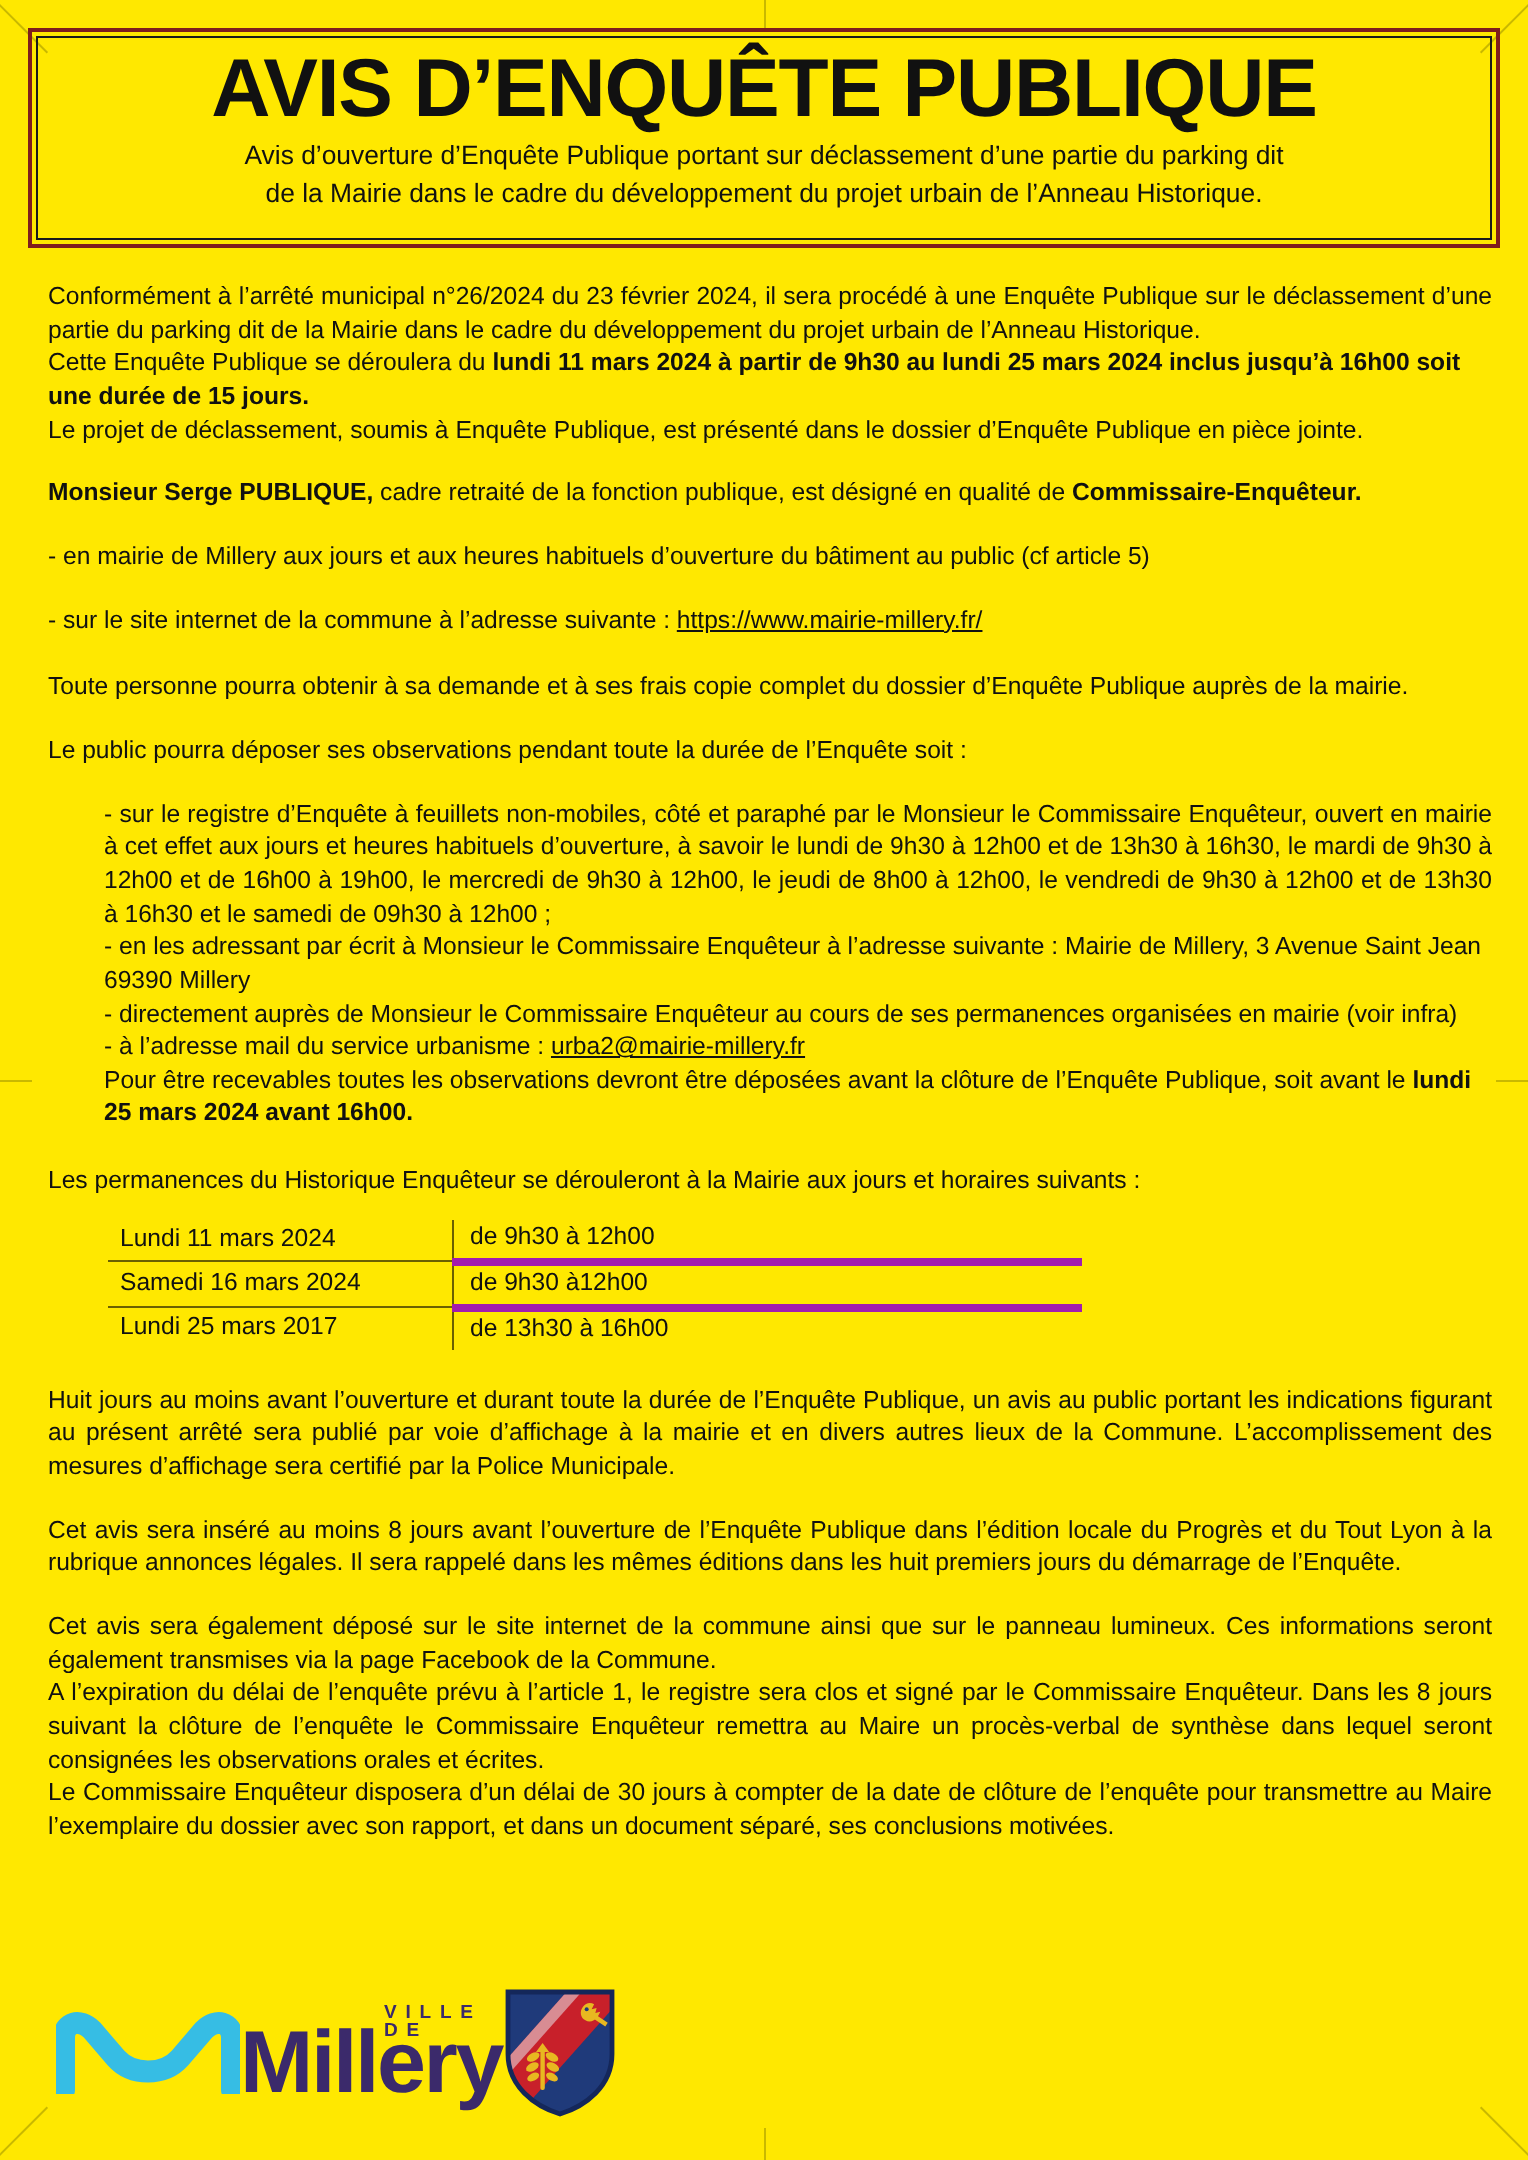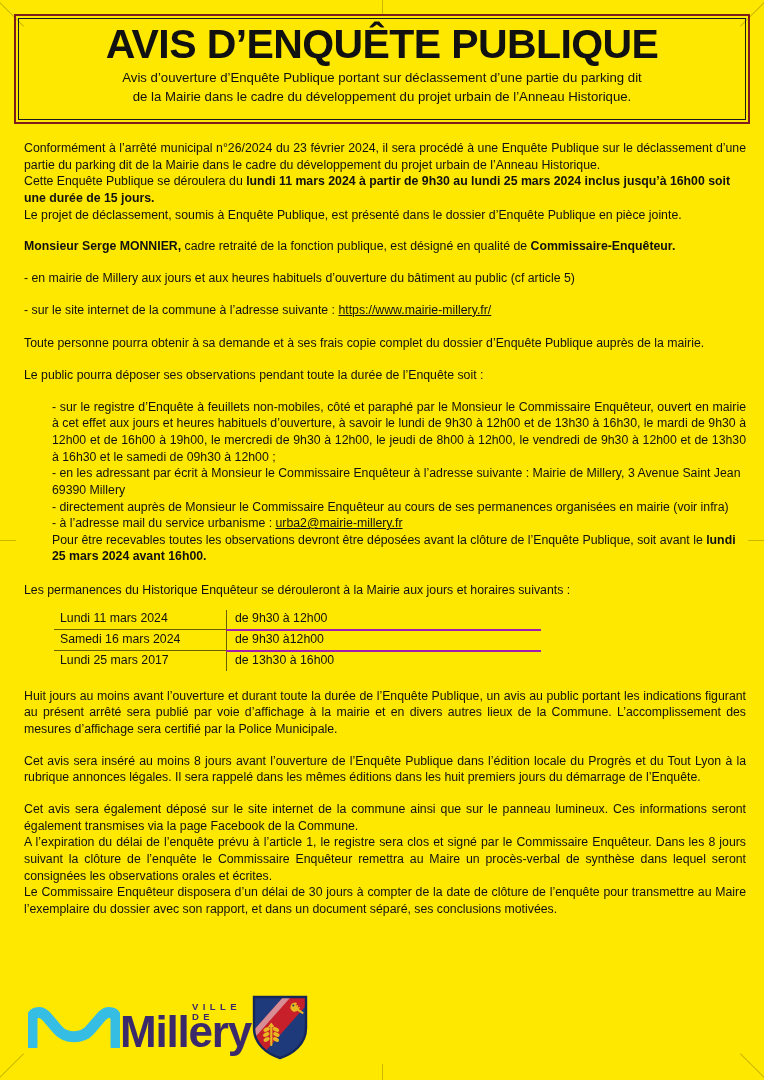--- a/index.html
+++ b/index.html
@@ -133,21 +133,21 @@
     border-right: 1px solid #6b6000;
   }
   .perm-table td.col-hours {
     width: 300px;
     padding-left: 8px;
   }
   .perm-table tr.ruled td {
     border-bottom: 1px solid #6b6000;
   }
   .perm-table tr.ruled td.col-hours {
-    border-bottom: 2px solid #a21caf;
+    border-bottom: 4px solid #a21caf;
   }
 
   
   .footer {
     position: absolute;
     left: 28px;
     bottom: 16px;
     display: flex;
     align-items: center;
     gap: 0;
@@ -203,21 +203,21 @@
 <div class="body-wrap">
 
   <p class="para">Conformément à l’arrêté municipal n°26/2024 du 23 février 2024, il sera procédé à une Enquête Publique sur le déclassement d’une partie du parking dit de la Mairie dans le cadre du développement du projet urbain de l’Anneau Historique.</p>
 
   <p class="para nojust"><span>Cette Enquête Publique se déroulera du </span><b>lundi 11 mars 2024 à partir de 9h30 au lundi 25 mars 2024 inclus jusqu’à 16h00 soit une durée de 15 jours.</b></p>
 
   <p class="para nojust">Le projet de déclassement, soumis à Enquête Publique, est présenté dans le dossier d’Enquête Publique en pièce jointe.</p>
 
   <div class="spacer-md"></div>
 
-  <p class="para nojust"><b>Monsieur Serge MONNIER,</b><span> cadre retraité de la fonction publique, est désigné en qualité de </span><b>Commissaire-Enquêteur.</b></p>
+  <p class="para nojust"><b>Monsieur Serge PUBLIQUE,</b><span> cadre retraité de la fonction publique, est désigné en qualité de </span><b>Commissaire-Enquêteur.</b></p>
 
 
   <div class="spacer-md"></div>
 
   <p class="para nojust">- en mairie de Millery aux jours et aux heures habituels d’ouverture du bâtiment au public (cf article 5)</p>
 
   <div class="spacer-md"></div>
 
   <p class="para nojust"><span>- sur le site internet de la commune à l’adresse suivante : </span><a class="lnk" href="#">https://www.mairie-millery.fr/</a></p>
 

